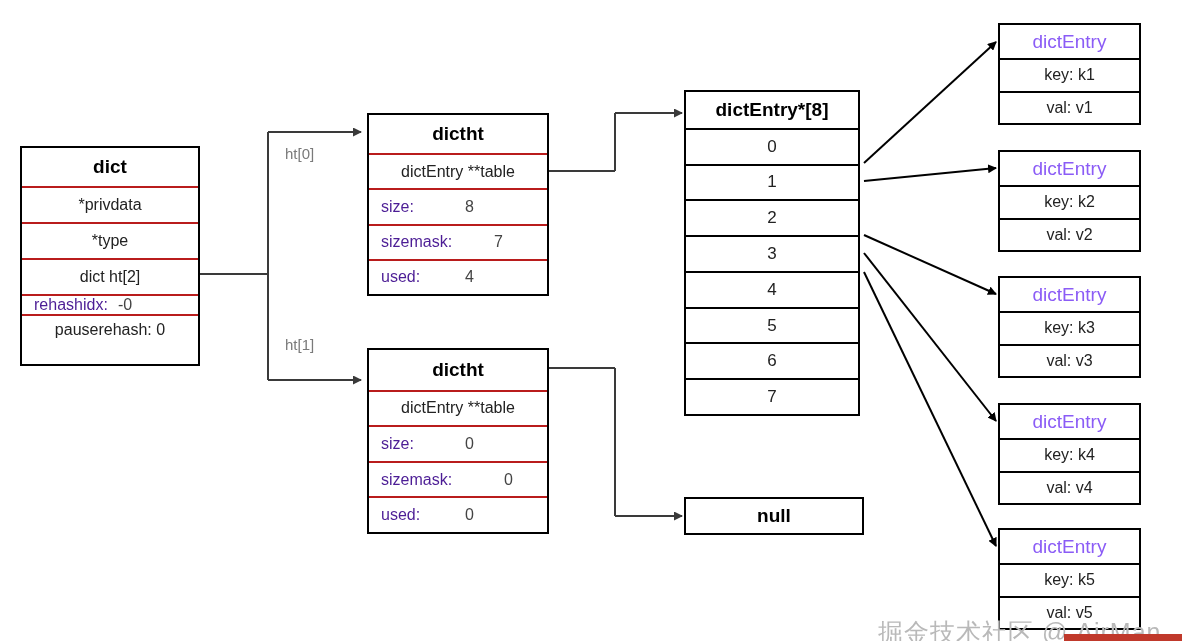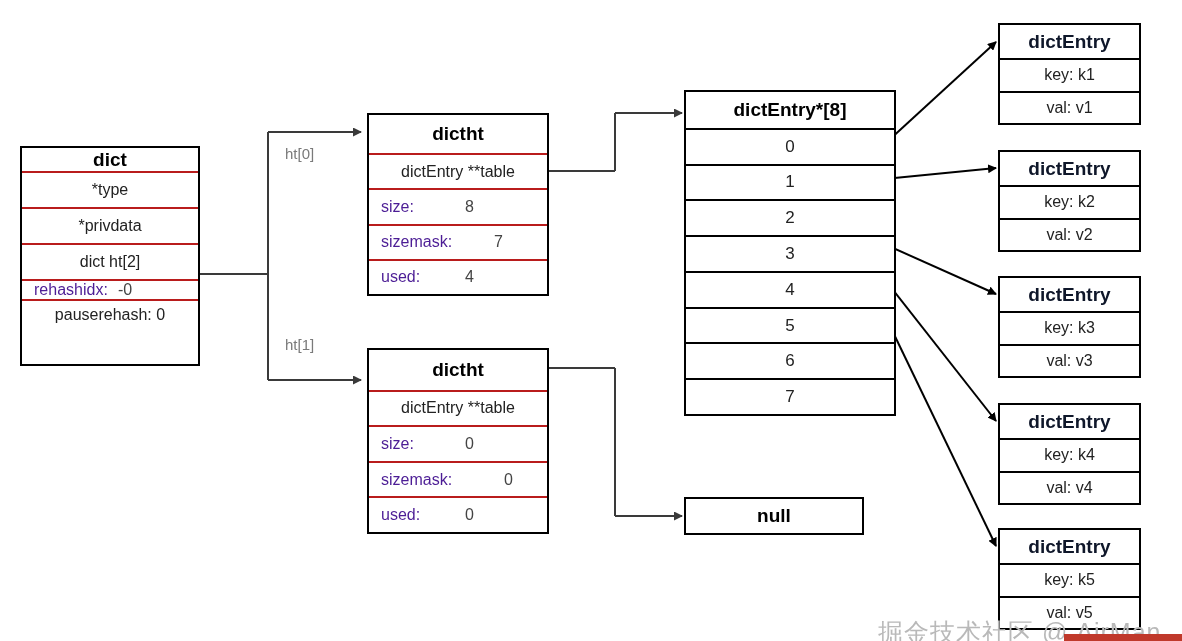--- a/index.html
+++ b/index.html
@@ -81,23 +81,23 @@
     border-top: 2px solid #000000;
     height: 33px;
     display: flex;
     align-items: center;
     justify-content: center;
     font-size: 16px;
     color: #222222;
   }
   .entry-row.head {
     border-top: none;
-    font-weight: bold;
+    font-weight: normal;
     font-size: 19px;
-    color: #0f172a;
+    color: #8b5cf6;
     height: 34px;
   }
 
   
   .edge-label {
     position: absolute;
     font-size: 15px;
     color: #7a7a7a;
     white-space: nowrap;
   }
@@ -177,23 +177,23 @@
     </g>
     <g stroke="#000000" stroke-width="2" fill="none">
       <path d="M864,253 L996,421" marker-end="url(#ah)"></path>
     </g>
     <g stroke="#000000" stroke-width="2" fill="none">
       <path d="M864,272 L996,546" marker-end="url(#ah)"></path>
     </g>
   </svg>
 
   <div class="box" style="left:20px; top:146px; width:180px; height:220px;">
-    <div class="row head" style="height:23px;">dict</div>
+    <div class="row head" style="height:38px;">dict</div>
+    <div class="row" style="height:36px;">*privdata</div>
     <div class="row" style="height:36px;">*type</div>
-    <div class="row" style="height:36px;">*privdata</div>
     <div class="row" style="height:36px;">dict ht[2]</div>
     <div class="row kv" style="height:20px;">
       <span class="k">rehashidx:</span>
       <span class="v">-0</span>
     </div>
     <div class="row" style="height:29px;">pauserehash: 0</div>
   </div>
 
   <div class="edge-label" style="left:285px; top:145px;">ht[0]</div>
   <div class="edge-label" style="left:285px; top:336px;">ht[1]</div>
@@ -225,21 +225,21 @@
     <div class="row kv" style="height:36px;">
       <span class="k">sizemask:</span>
       <span class="v" style="left:135px;">0</span>
     </div>
     <div class="row kv" style="height:36px;">
       <span class="k">used:</span>
       <span class="v">0</span>
     </div>
   </div>
 
-  <div class="box" style="left:684px; top:90px; width:212px; height:326px;">
+  <div class="box" style="left:684px; top:90px; width:176px; height:326px;">
     <div class="row head" style="height:36px;">dictEntry*[8]</div>
     <div class="slot">0</div>
     <div class="slot">1</div>
     <div class="slot">2</div>
     <div class="slot">3</div>
     <div class="slot">4</div>
     <div class="slot">5</div>
     <div class="slot">6</div>
     <div class="slot">7</div>
   </div>

